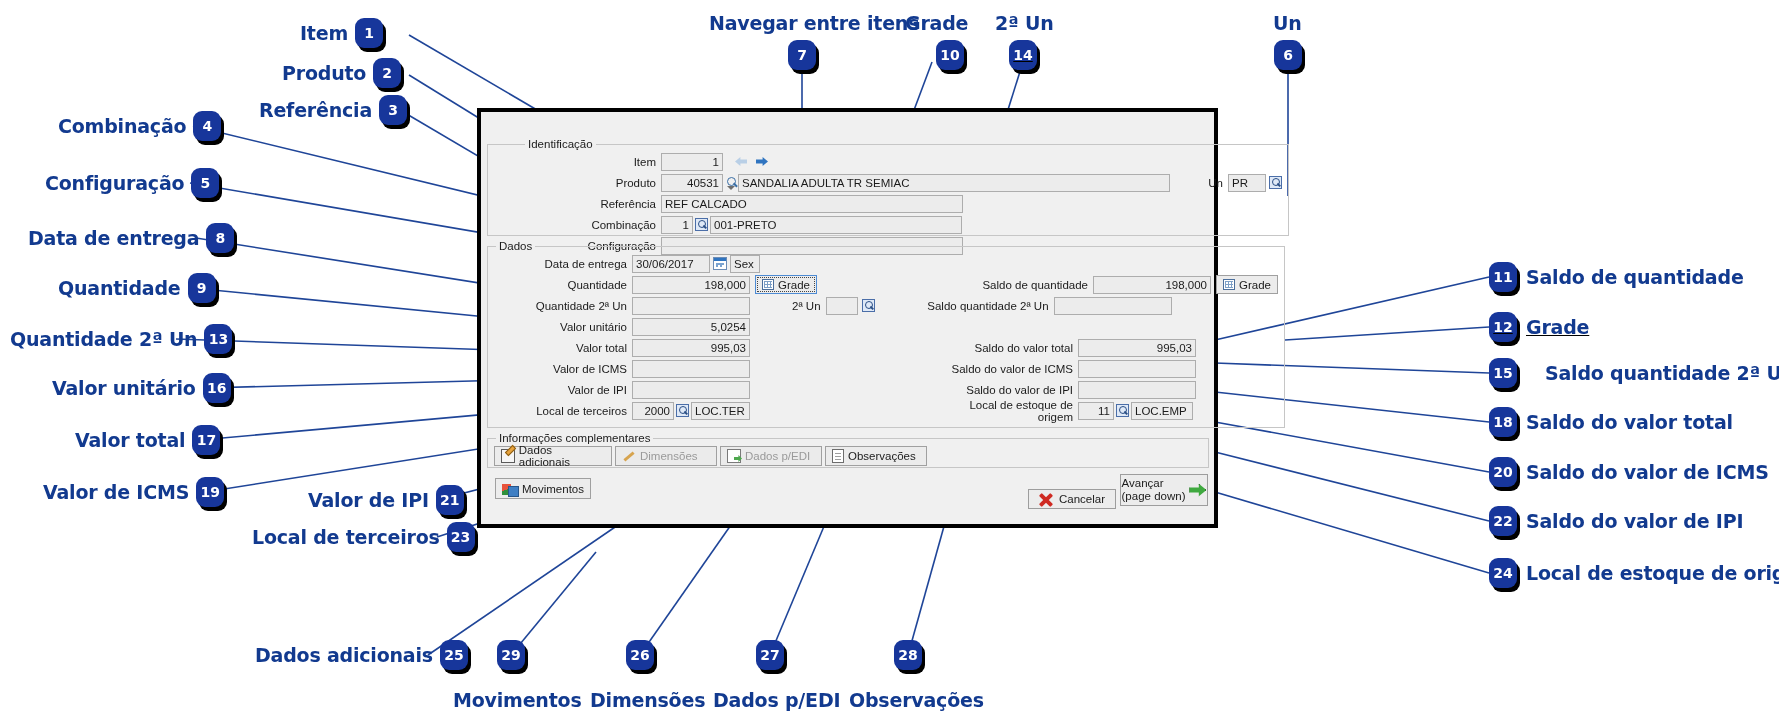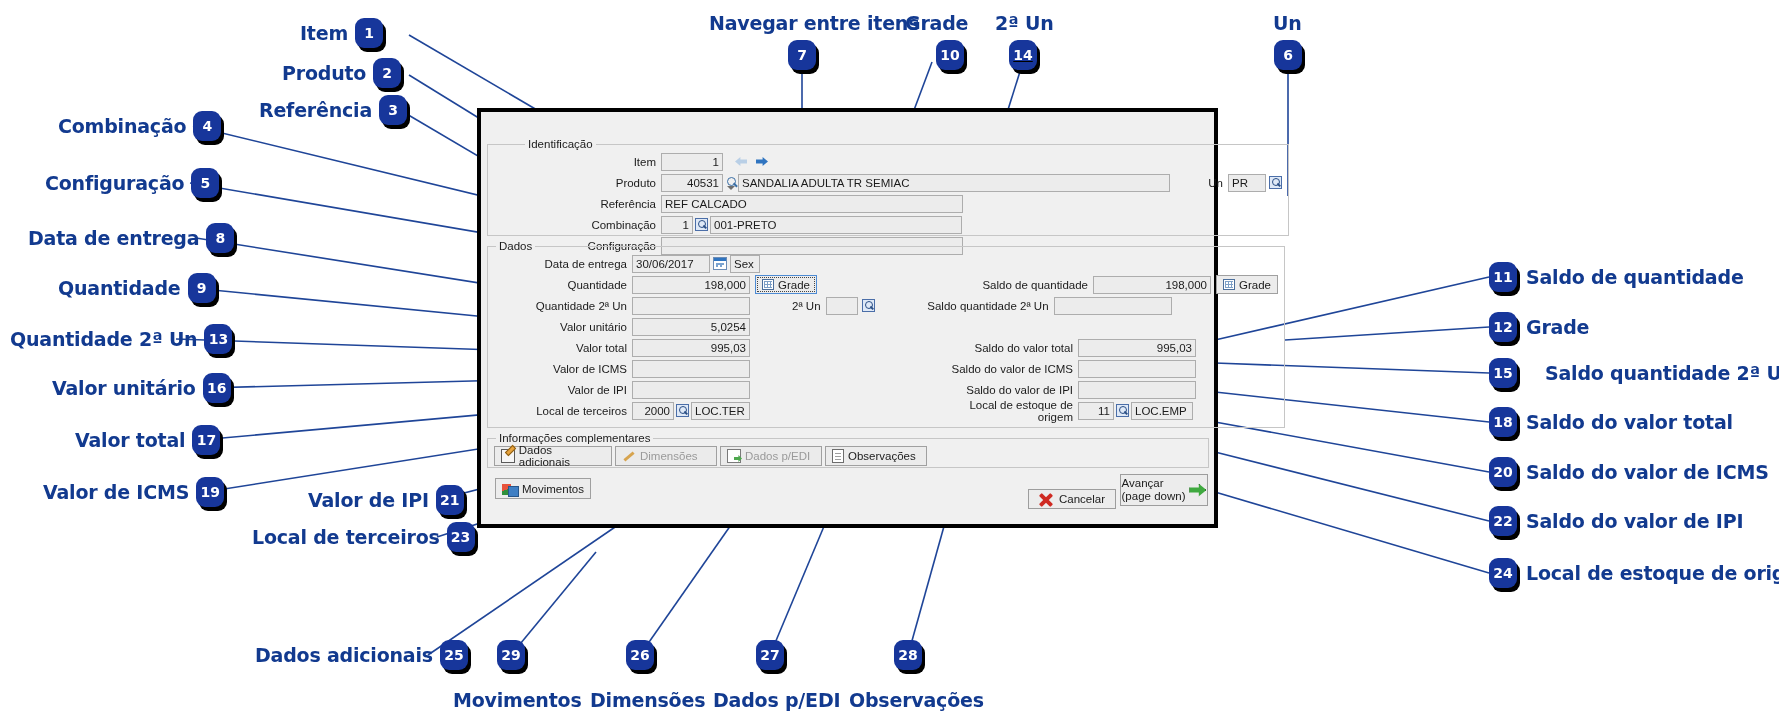--- a/index.html
+++ b/index.html
@@ -322,21 +322,21 @@
 </div>
 <div class="anno left" style="left:252px; top:522px;">
   <span class="anno-text">Local de terceiros</span>
   <span class="badge">23</span>
 </div>
 
 <div class="anno right" style="left:1489px; top:262px;">
   <span class="badge">11</span>
   <span class="anno-text">Saldo de quantidade</span>
 </div>
-<div class="anno right" style="left:1489px; top:312px;">
+<div class="anno right" style="left:1489px; top:312px;text-decoration:underline;">
   <span class="badge">12</span>
   <span class="anno-text">Grade</span>
 </div>
 <div class="anno right" style="left:1489px; top:358px;gap:19px;">
   <span class="badge">15</span>
   <span class="anno-text">Saldo quantidade 2ª Un</span>
 </div>
 <div class="anno right" style="left:1489px; top:407px;">
   <span class="badge">18</span>
   <span class="anno-text">Saldo do valor total</span>

